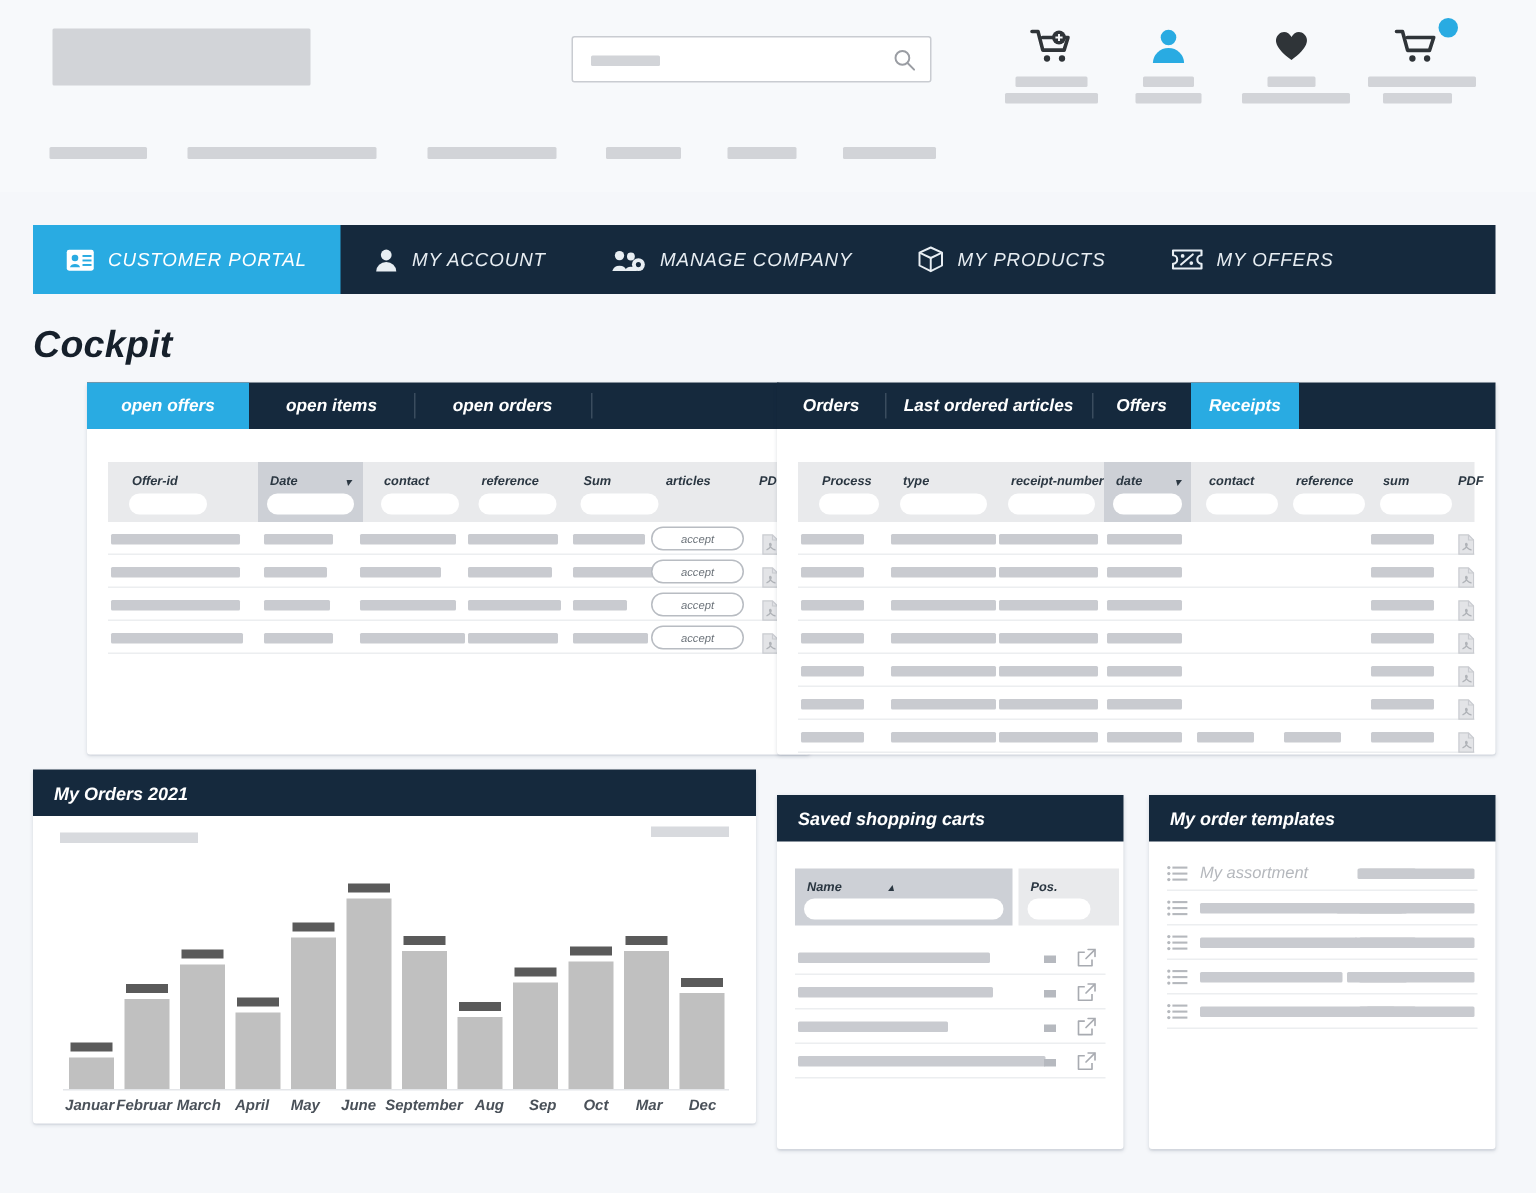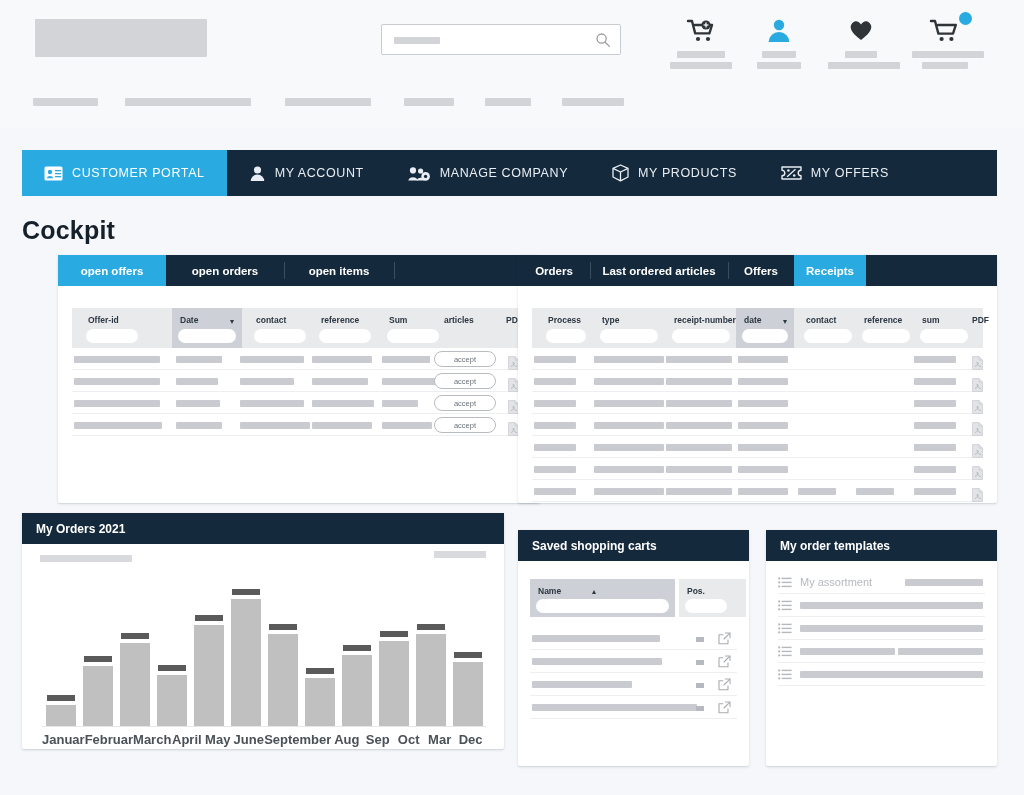--- a/index.html
+++ b/index.html
@@ -2,21 +2,21 @@
 <html><head>
 <meta charset="utf-8">
 <style>
   * { box-sizing: border-box; margin: 0; padding: 0; }
   html, body {
     width: 1024px; height: 795px;
     background: #f5f7fa;
     font-family: "Liberation Sans", sans-serif;
     overflow: hidden;
   }
-  .page { position: relative; width: 1024px; height: 696px; }
+  .page { position: relative; width: 1024px; height: 696px; font-style: italic; }
 
   
   .topbar {
     position: absolute; left: 0; top: 0; width: 1024px; height: 128px;
     background: #f7f9fb;
   }
   .logo-ph {
     position: absolute; left: 35px; top: 19px;
     width: 172px; height: 38px; background: #d2d4d8; border-radius: 1px;
   }
@@ -124,21 +124,21 @@
 
   
   .chart-area { position: relative; height: 212px; margin: 0 10px; }
   .chart-legend-l { position: absolute; left: 8px; top: 11px; width: 92px; height: 7px; background: #d8dade; }
   .chart-legend-r { position: absolute; right: 8px; top: 7px; width: 52px; height: 7px; background: #d8dade; }
   .bars { position: absolute; left: 10px; right: 8px; top: 30px; height: 152px; display: flex; align-items: flex-end; }
   .bargrp { flex: 1; display: flex; flex-direction: column; align-items: center; justify-content: flex-end; height: 100%; }
   .bcap { width: 28px; height: 6px; background: #5a5a5a; margin-bottom: 4px; }
   .bar { width: 30px; background: #c0c0c0; }
   .xaxis { position: absolute; left: 10px; right: 8px; top: 182px; display: flex; border-top: 1px solid #e4e6e9; padding-top: 0; }
-  .xlab { flex: 1; text-align: center; font-size: 13px; font-weight: bold; color: #4a5159; padding-top: 5px; }
+  .xlab { flex: 1; text-align: center; font-size: 10px; font-weight: bold; color: #4a5159; padding-top: 5px; }
 
   
   .sc-filter { position: relative; margin: 18px 12px 0; height: 38px; }
   .sc-name { position: absolute; left: 0; top: 0; width: 145px; height: 38px; background: #cdd0d6; }
   .sc-pos { position: absolute; left: 149px; top: 0; width: 67px; height: 38px; background: #e9eaec; }
   .sc-lab { position: absolute; left: 8px; top: 7px; font-size: 8.5px; font-weight: bold; color: #2b3742; }
   .sc-caret { position: absolute; left: 62px; top: 8px; font-size: 8px; color: #2b3742; }
   .sc-inp { position: absolute; left: 6px; top: 20px; height: 14px; background: #fff; border-radius: 7px; }
   .sc-rows { margin: 10px 12px 0; }
   .sc-row { position: relative; height: 23px; border-bottom: 1px solid #eceef0; }
@@ -292,22 +292,22 @@
       </span>
       <span>MY OFFERS</span>
     </div>
   </div>
 
   <div class="page-title">Cockpit</div>
 
   <div class="card" style="left:22px; top:255px; width:482px; height:248px;margin-left:36px;">
     <div class="card-head">
       <div class="tab active" style="width:108px">open offers</div>
+      <div class="tab" style="width:110px">open items</div>
       <div class="tab" style="width:118px">open orders</div>
-      <div class="tab" style="width:110px">open items</div>
       <div class="tab" style="flex:1"></div>
     </div>
 
     <div class="filterbar">
       <div class="fcol" style="left:8px; width:62px;">
         <span class="lab">Offer-id</span>
         <span class="inp" style="width:52px"></span>
       </div>
       <div class="fcol sorted" style="left:100px; width:70px;">
         <span class="lab">Date</span>

